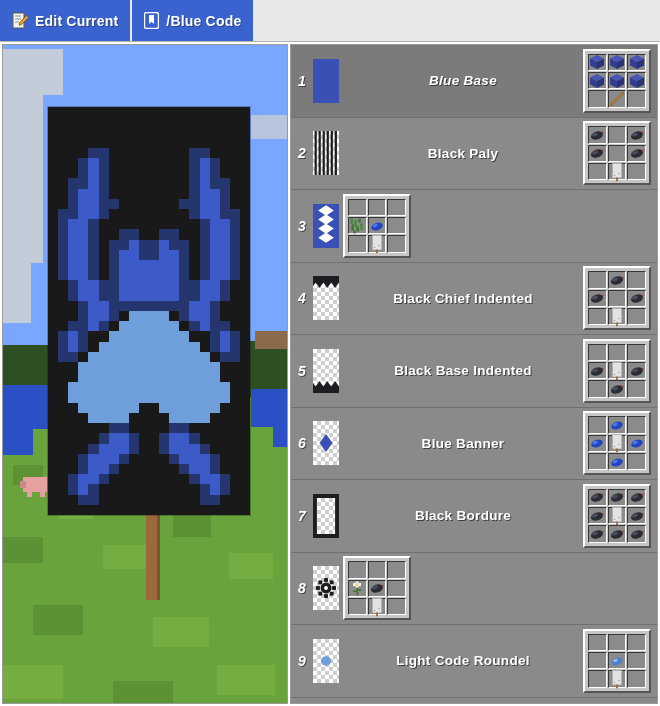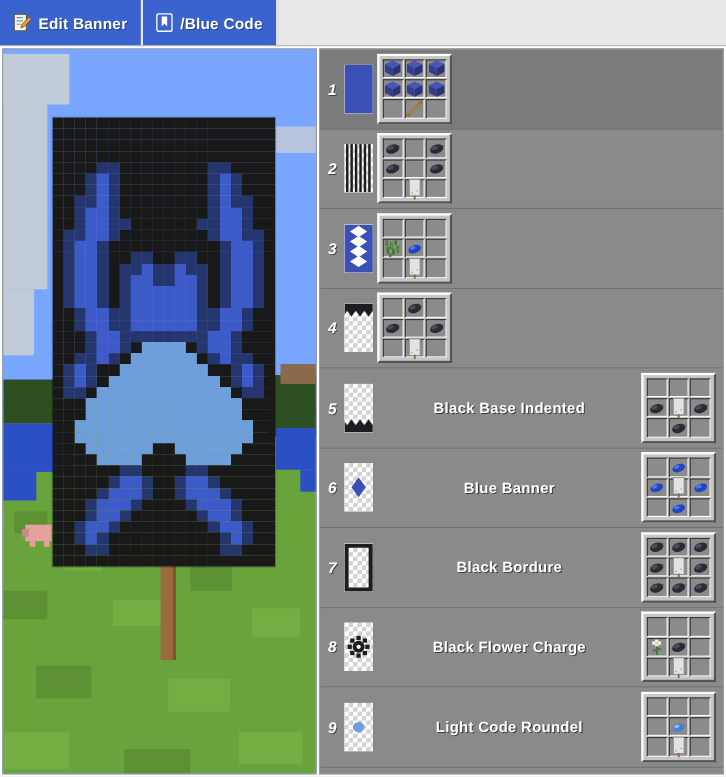--- a/index.html
+++ b/index.html
@@ -165,21 +165,21 @@
 
   <div class="toolbar">
     <div class="tb-btn">
       <span class="ic">
         <svg width="16" height="17" viewBox="0 0 16 17">
             <rect x="1" y="1" width="11" height="15" fill="#f4f4ef" stroke="#5a5a5a" stroke-width="1"></rect>
             <path d="M3 4h6M3 7h6M3 10h4" stroke="#8f8f8f" stroke-width="1"></path>
             <path d="M14.5 3.5 L8 10.2 l-1 3 3-1 6.5-6.7 Z" fill="#f0a32a" stroke="#7a4f10" stroke-width=".8"></path>
           </svg>
       </span>
-      <span class="tb-label">Edit Banner</span>
+      <span class="tb-label">Edit Current</span>
     </div>
     <div class="tb-btn">
       <span class="ic">
         <svg width="15" height="17" viewBox="0 0 15 17">
             <rect x="0.5" y="0.5" width="14" height="16" rx="2" fill="none" stroke="#ffffff" stroke-width="1.4"></rect>
             <path d="M5 3 h5 v9 l-2.5 -2.3 L5 12 Z" fill="#ffffff"></path>
           </svg>
       </span>
       <span class="tb-label">/Blue Code</span>
     </div>
@@ -1030,20 +1030,21 @@
   </div>
 
   <div class="listpane" id="layerList">
       <div class="row selected">
         <div class="row-num">1</div>
         <div class="row-thumb">
           <svg viewBox="0 0 20 34" preserveAspectRatio="none">
             <rect x="0" y="0" width="20" height="34" fill="#3a50b5"></rect>
           </svg>
         </div>
+        <div class="row-label">Blue Base</div>
         <div class="recipe">
           <div class="slot">
             <svg width="16" height="16" viewBox="0 0 16 16">
               <polygon points="8,1 15,4.5 8,8 1,4.5" fill="#4a55b8"></polygon>
               <polygon points="1,4.5 8,8 8,15 1,11.5" fill="#343e8e"></polygon>
               <polygon points="15,4.5 8,8 8,15 15,11.5" fill="#2a3278"></polygon>
             </svg>
           </div>
           <div class="slot">
             <svg width="16" height="16" viewBox="0 0 16 16">
@@ -1095,20 +1096,21 @@
         <div class="row-thumb">
           <svg viewBox="0 0 20 34" preserveAspectRatio="none">
             <rect x="1.2" y="0" width="1.7" height="34" fill="#1d1d21"></rect>
             <rect x="4.3" y="0" width="1.7" height="34" fill="#1d1d21"></rect>
             <rect x="7.4" y="0" width="1.7" height="34" fill="#1d1d21"></rect>
             <rect x="10.5" y="0" width="1.7" height="34" fill="#1d1d21"></rect>
             <rect x="13.6" y="0" width="1.7" height="34" fill="#1d1d21"></rect>
             <rect x="16.7" y="0" width="1.7" height="34" fill="#1d1d21"></rect>
           </svg>
         </div>
+        <div class="row-label">Black Paly</div>
         <div class="recipe">
           <div class="slot">
             <svg width="16" height="13" viewBox="0 0 16 13">
               <ellipse cx="8" cy="7" rx="6.2" ry="4" fill="#2b2b33" transform="rotate(-18 8 7)"></ellipse>
               <ellipse cx="6" cy="6" rx="3" ry="1.8" fill="#4b4b5c" transform="rotate(-18 6 6)"></ellipse>
               <path d="M13 3 q2 0 2.4 1.6 Q14 4.6 13 4.2 Z" fill="#b0483e"></path>
             </svg>
           </div>
           <div class="slot"></div>
           <div class="slot">
@@ -1200,20 +1202,21 @@
           <div class="slot"></div>
         </div>
       </div>
       <div class="row">
         <div class="row-num">4</div>
         <div class="row-thumb">
           <svg viewBox="0 0 20 34" preserveAspectRatio="none">
             <path d="M0 0 H20 V5 L17 9 L14 5 L11 9 L8 5 L5 9 L2 5 L0 8 Z" fill="#1d1d21"></path>
           </svg>
         </div>
+        <div class="row-label">Black Chief Indented</div>
         <div class="recipe">
           <div class="slot"></div>
           <div class="slot">
             <svg width="16" height="13" viewBox="0 0 16 13">
               <ellipse cx="8" cy="7" rx="6.2" ry="4" fill="#2b2b33" transform="rotate(-18 8 7)"></ellipse>
               <ellipse cx="6" cy="6" rx="3" ry="1.8" fill="#4b4b5c" transform="rotate(-18 6 6)"></ellipse>
               <path d="M13 3 q2 0 2.4 1.6 Q14 4.6 13 4.2 Z" fill="#b0483e"></path>
             </svg>
           </div>
           <div class="slot"></div>
@@ -1422,21 +1425,20 @@
               <rect x="8.50" y="21.70" width="3" height="3"></rect>
               <rect x="4.12" y="19.88" width="3" height="3"></rect>
               <rect x="2.30" y="15.50" width="3" height="3"></rect>
               <rect x="4.12" y="11.12" width="3" height="3"></rect>
               <rect x="8.50" y="9.30" width="3" height="3"></rect>
               <rect x="12.88" y="11.12" width="3" height="3"></rect>
             </g>
             <circle cx="10" cy="17" r="1.5" fill="#ffffff"></circle>
           </svg>
         </div>
-        <div class="row-label">Black Flower Charge</div>
         <div class="recipe">
           <div class="slot"></div>
           <div class="slot"></div>
           <div class="slot"></div>
           <div class="slot">
             <svg width="15" height="17" viewBox="0 0 15 17">
               <rect x="7" y="8" width="1.6" height="8" fill="#3f7a2b"></rect>
               <rect x="4" y="11" width="3" height="1.6" fill="#3f7a2b"></rect>
               <rect x="8.6" y="9.5" width="3" height="1.6" fill="#3f7a2b"></rect>
               <g fill="#f2f2f2">

